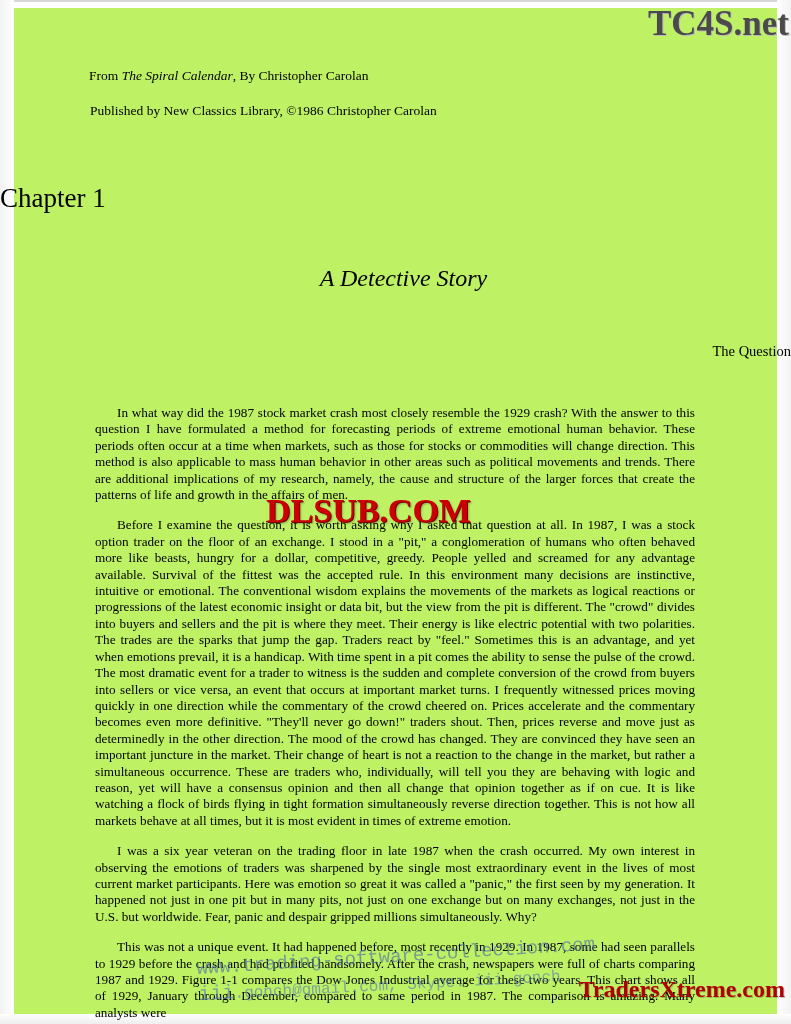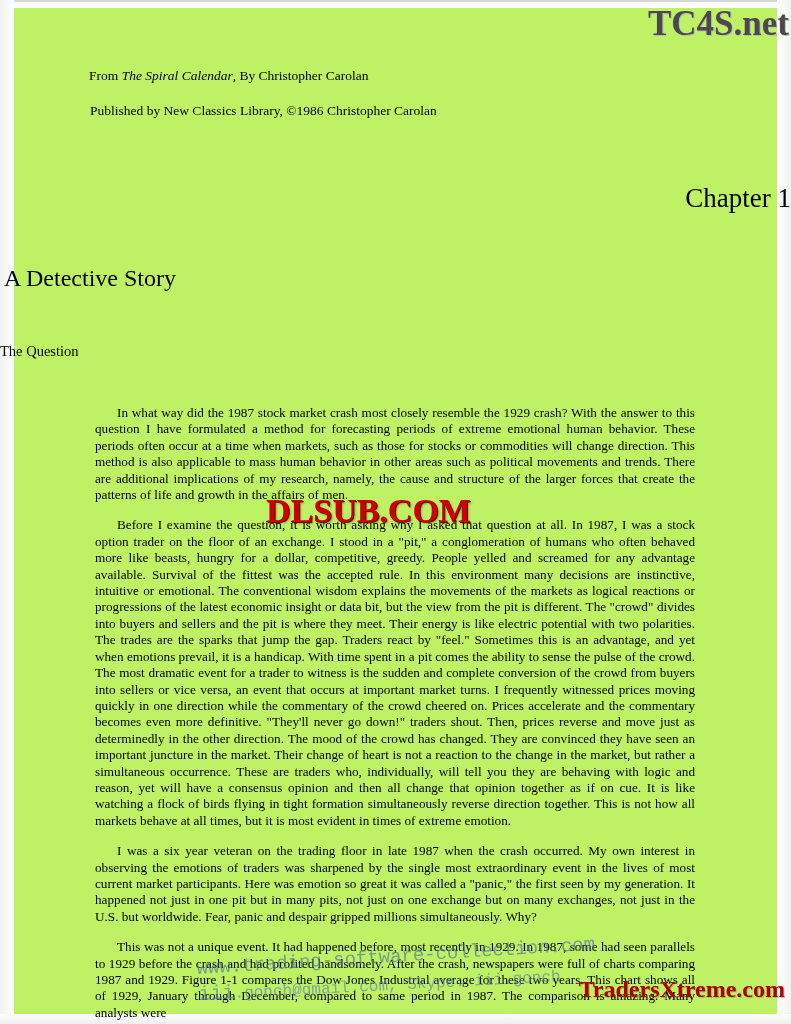--- a/index.html
+++ b/index.html
@@ -80,34 +80,36 @@
     left: 90px;
     top: 103px;
     font-size: 13.5px;
   }
 
   
   .chapter-title {
     position: absolute;
     left: 0; right: 0;
     top: 183px;
-    text-align: right;
+    text-align: left;
     font-size: 27px;
   }
   .story-title {
     position: absolute;
-    left: 4px; right: 0;
+    left: 16px; right: 0;
     top: 265px;
+    text-align: center;
     font-size: 24px;
+    font-style: italic;
   }
   .section-title {
     position: absolute;
     left: 0; right: 0;
     top: 343px;
-    text-align: left;
+    text-align: right;
     font-size: 14.5px;
   }
 
   
   .body {
     position: absolute;
     left: 95px;
     top: 393px;
     width: 600px;
     font-size: 13.2px;

